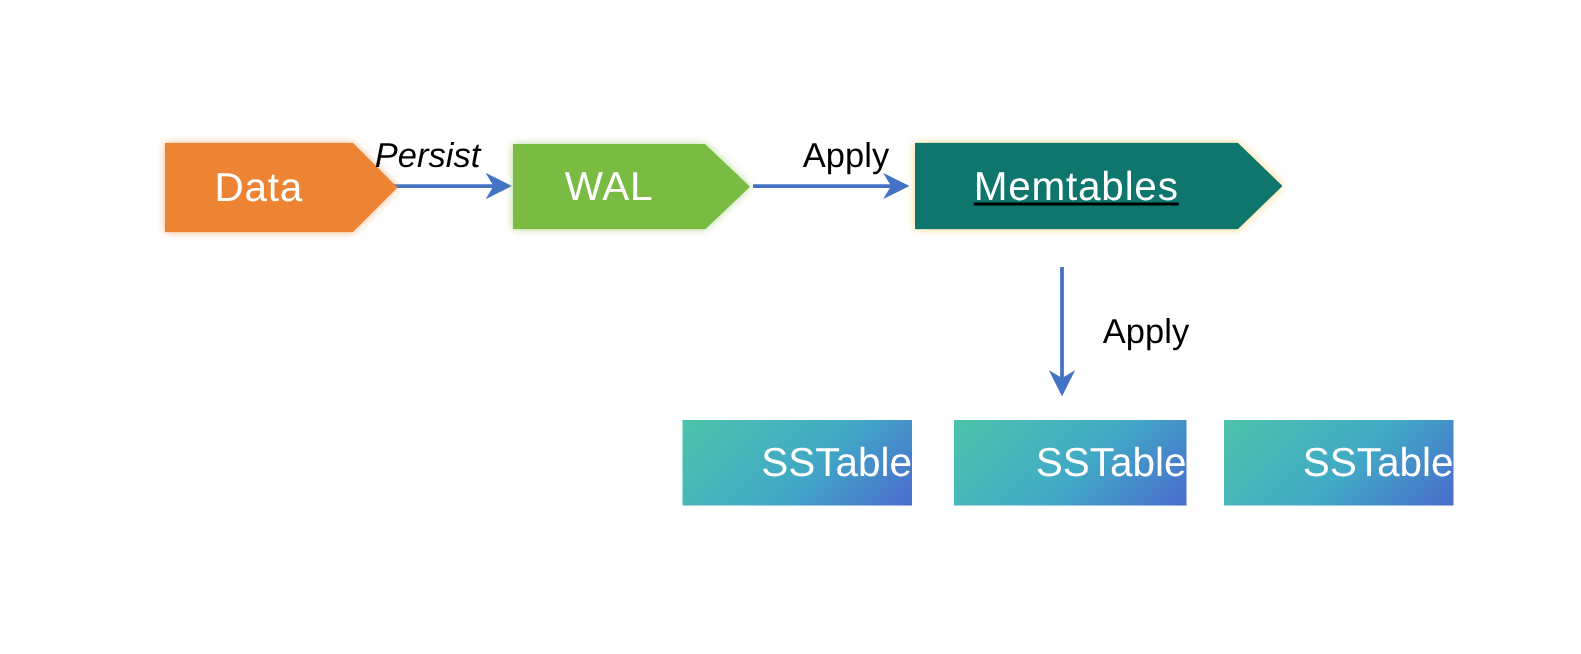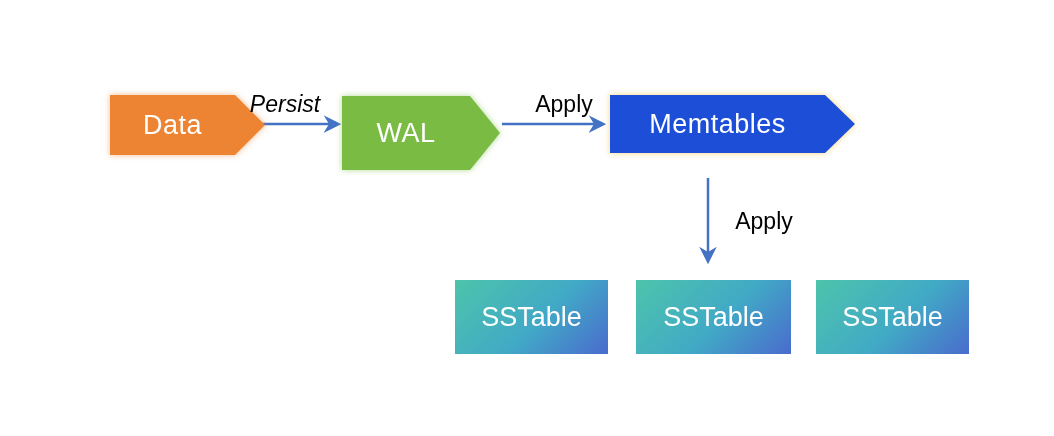--- a/index.html
+++ b/index.html
@@ -48,25 +48,25 @@
     position: absolute;
     transform: translate(-50%, -50%);
     color: #000000;
     font-size: 23px;
     white-space: nowrap;
   }
   .sstable {
     position: absolute;
     top: 280px;
     width: 153px;
-    height: 74px;
+    height: 57px;
     background: linear-gradient(135deg, #4dc4ab 0%, #41a9c6 55%, #4a6bcd 100%);
     display: flex;
     align-items: center;
-    justify-content: center;
+    justify-content: flex-end;
   }
   .sstable span {
     color: #ffffff;
     font-size: 27px;
     white-space: nowrap;
   }
 </style>
 </head>
 <body>
 
@@ -88,28 +88,28 @@
       <line x1="708" y1="178" x2="708" y2="259" stroke="#4472C4" stroke-width="2.5" marker-end="url(#ah)"></line>
     </g>
   </svg>
 
   <div class="node-wrap glow-orange" style="left:72px; top:95px; width:155px; height:60px;">
     <div class="node-shape" style="background: rgb(236, 132, 51);">
       <span class="node-label">Data</span>
     </div>
   </div>
 
-  <div class="node-wrap glow-green" style="left:342px; top:96px; width:158px; height:74px;">
+  <div class="node-wrap glow-green" style="left:342px; top:96px; width:158px; height:57px;">
     <div class="node-shape" style="background: rgb(122, 188, 67);">
       <span class="node-label">WAL</span>
     </div>
   </div>
 
   <div class="node-wrap glow-gold" style="left:610px; top:95px; width:245px; height:58px;">
-    <div class="node-shape" style="background: #1d4ed8;">
+    <div class="node-shape" style="background: #0f766e; text-decoration: underline;">
       <span class="node-label">Memtables</span>
     </div>
   </div>
 
   <div class="edge-label" style="left:285px; top:104px;font-style:italic;">Persist</div>
   <div class="edge-label" style="left:564px; top:104px;">Apply</div>
   <div class="edge-label" style="left:764px; top:221px;">Apply</div>
 
   <div class="sstable" style="left:455px;">
     <span>SSTable</span>

